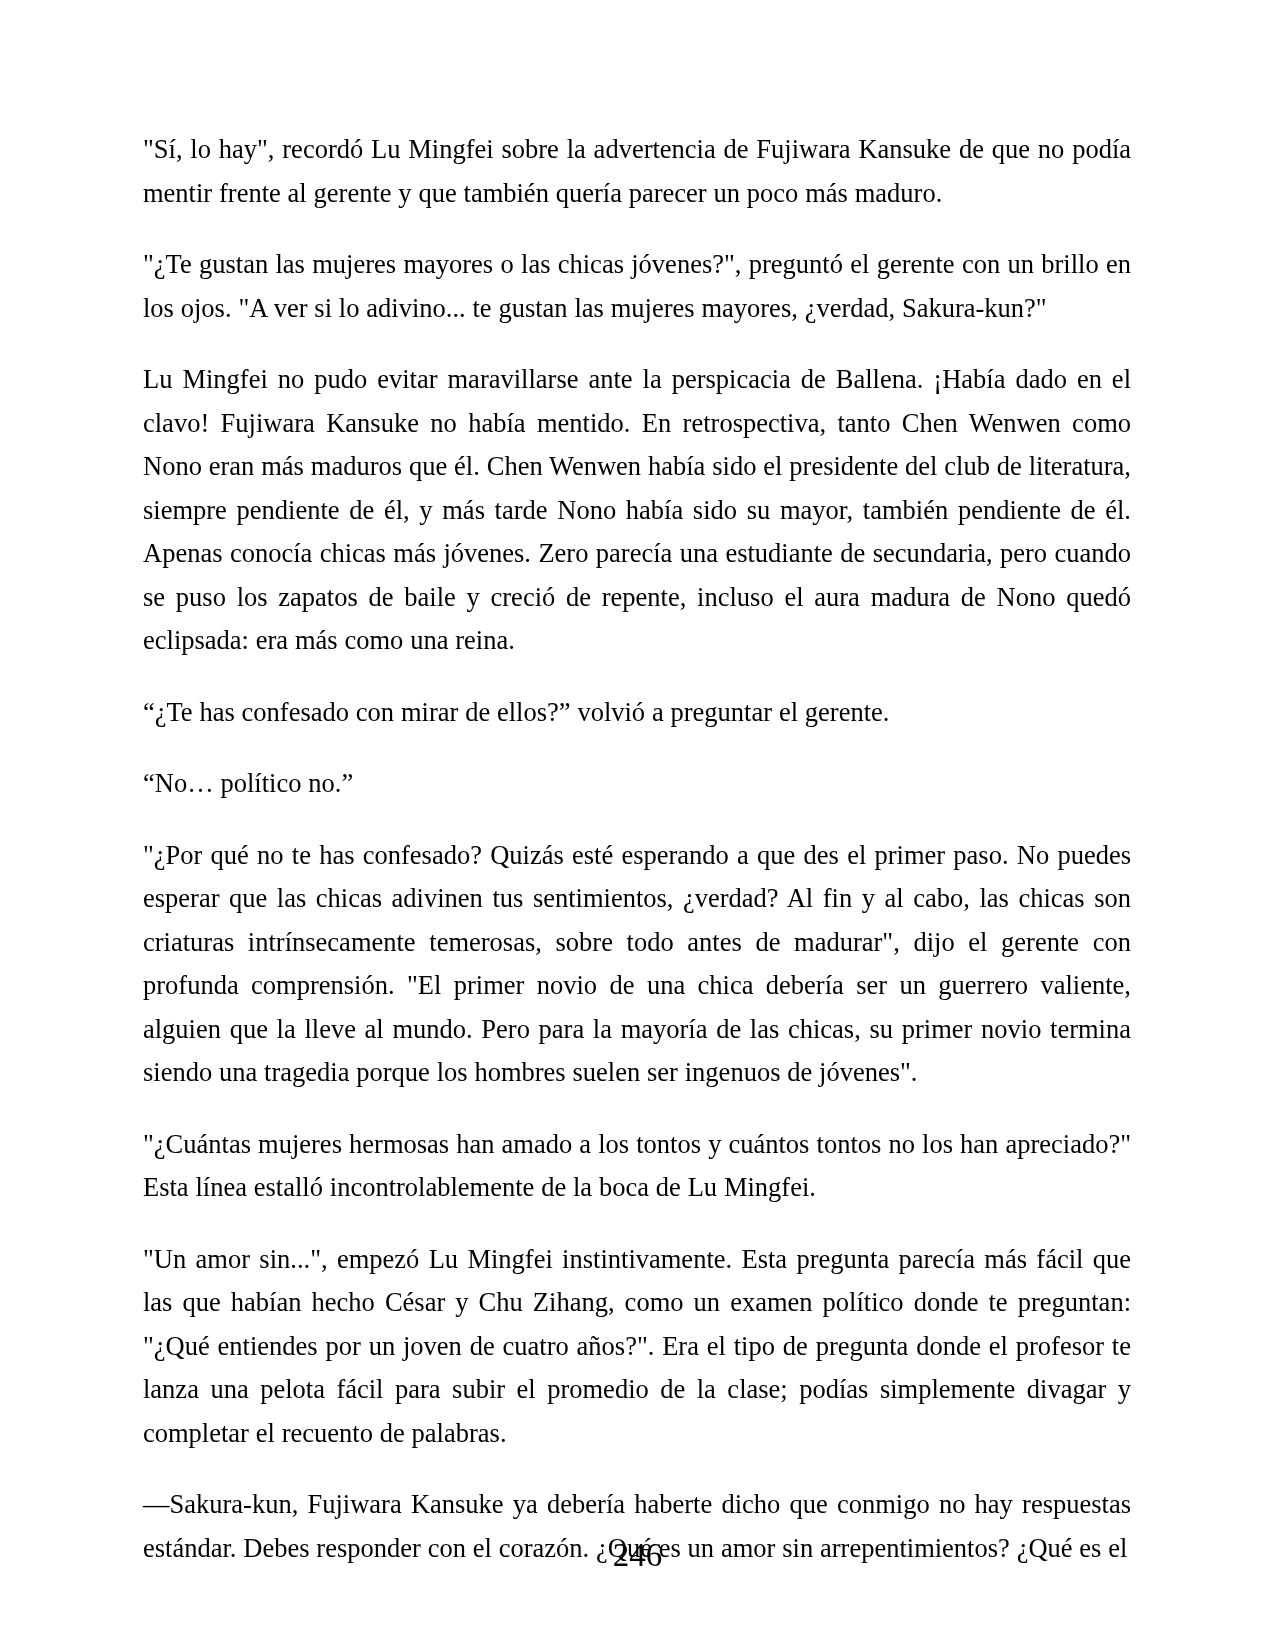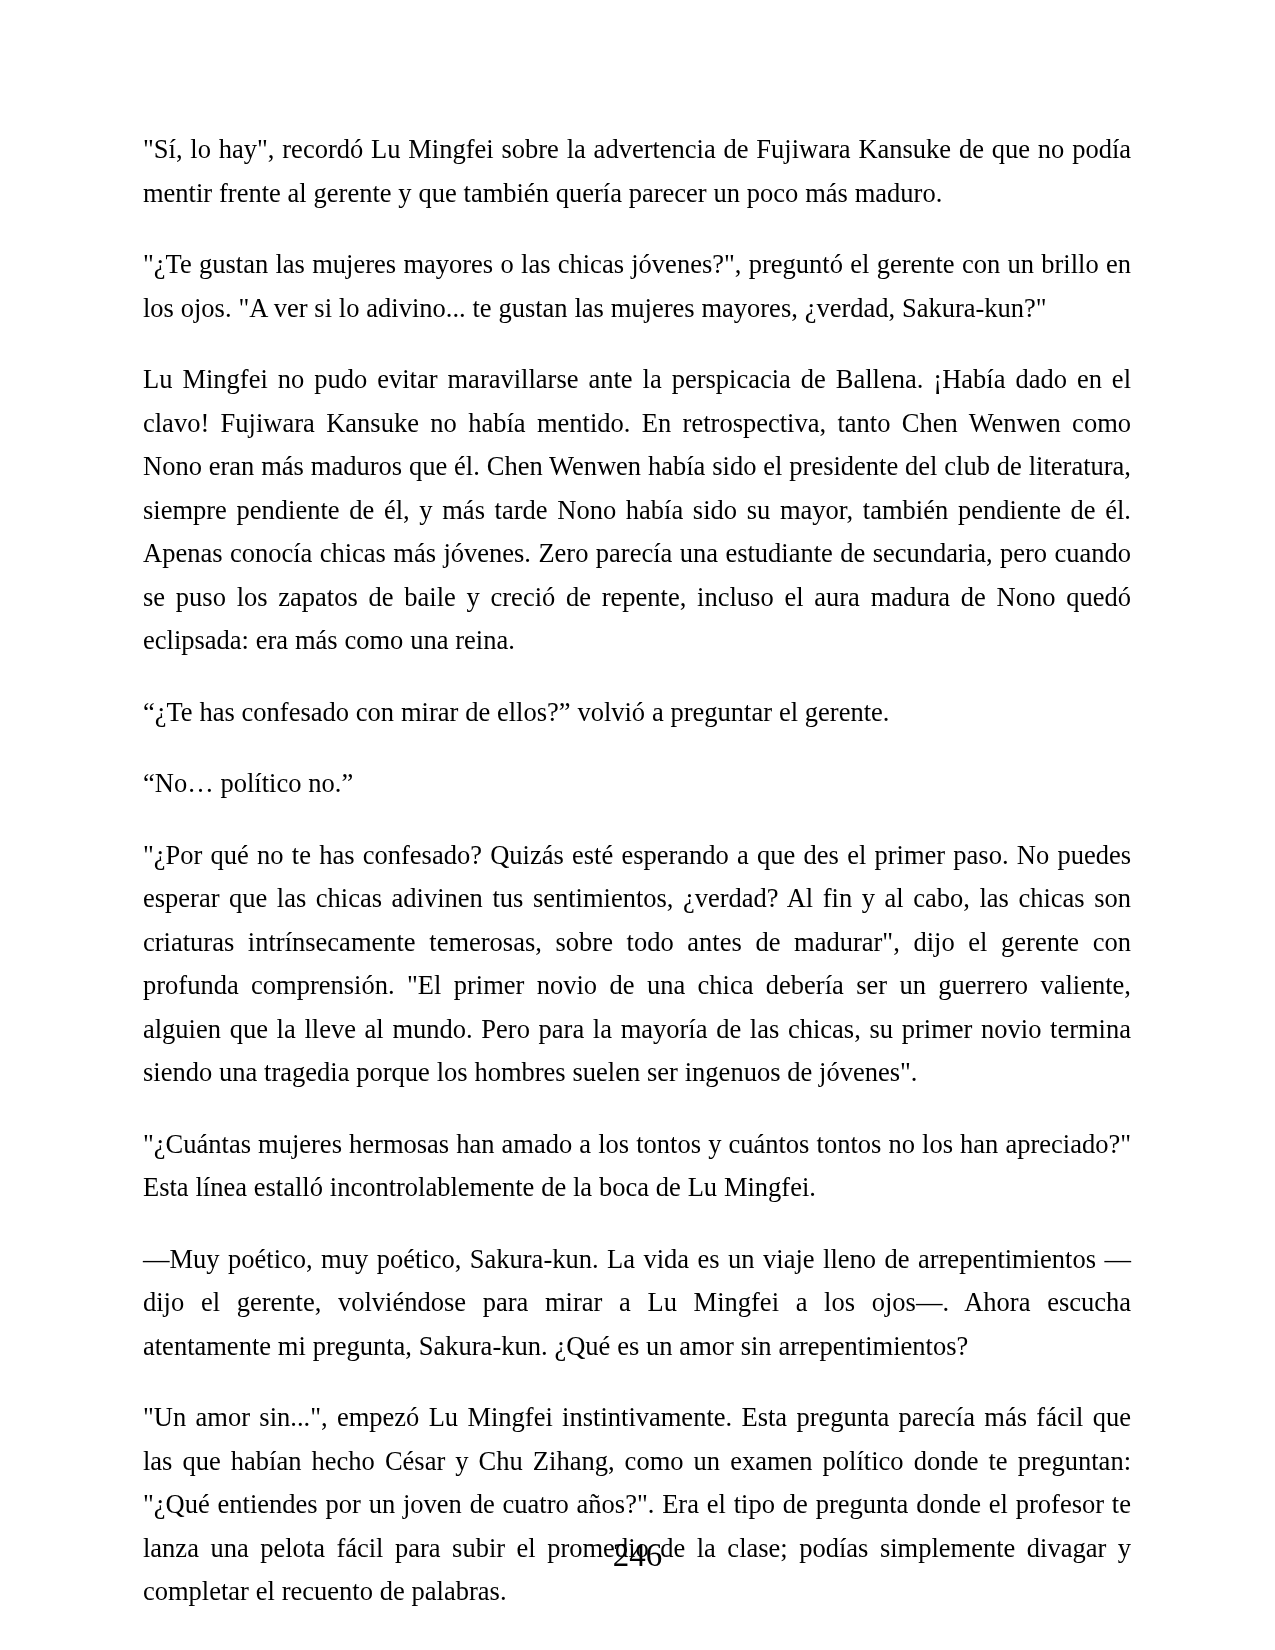--- a/index.html
+++ b/index.html
@@ -54,20 +54,19 @@
 <div class="page">
 
   <div class="text-column">
     <p class="para">"Sí, lo hay", recordó Lu Mingfei sobre la advertencia de Fujiwara Kansuke de que no podía mentir frente al gerente y que también quería parecer un poco más maduro.</p>
     <p class="para">"¿Te gustan las mujeres mayores o las chicas jóvenes?", preguntó el gerente con un brillo en los ojos. "A ver si lo adivino... te gustan las mujeres mayores, ¿verdad, Sakura-kun?"</p>
     <p class="para">Lu Mingfei no pudo evitar maravillarse ante la perspicacia de Ballena. ¡Había dado en el clavo! Fujiwara Kansuke no había mentido. En retrospectiva, tanto Chen Wenwen como Nono eran más maduros que él. Chen Wenwen había sido el presidente del club de literatura, siempre pendiente de él, y más tarde Nono había sido su mayor, también pendiente de él. Apenas conocía chicas más jóvenes. Zero parecía una estudiante de secundaria, pero cuando se puso los zapatos de baile y creció de repente, incluso el aura madura de Nono quedó eclipsada: era más como una reina.</p>
     <p class="para">“¿Te has confesado con mirar de ellos?” volvió a preguntar el gerente.</p>
     <p class="para">“No… político no.”</p>
     <p class="para">"¿Por qué no te has confesado? Quizás esté esperando a que des el primer paso. No puedes esperar que las chicas adivinen tus sentimientos, ¿verdad? Al fin y al cabo, las chicas son criaturas intrínsecamente temerosas, sobre todo antes de madurar", dijo el gerente con profunda comprensión. "El primer novio de una chica debería ser un guerrero valiente, alguien que la lleve al mundo. Pero para la mayoría de las chicas, su primer novio termina siendo una tragedia porque los hombres suelen ser ingenuos de jóvenes".</p>
     <p class="para">"¿Cuántas mujeres hermosas han amado a los tontos y cuántos tontos no los han apreciado?" Esta línea estalló incontrolablemente de la boca de Lu Mingfei.</p>
-    <p class="para">—Muy poético, muy poético, Sakura-kun. La vida es un viaje lleno de arrepentimientos —dijo el gerente, volviéndose para mirar a Lu Mingfei a los ojos—. Ahora escucha atentamente mi pregunta, Sakura-kun. ¿Qué es un amor sin arrepentimientos?</p>
     <p class="para">"Un amor sin...", empezó Lu Mingfei instintivamente. Esta pregunta parecía más fácil que las que habían hecho César y Chu Zihang, como un examen político donde te preguntan: "¿Qué entiendes por un joven de cuatro años?". Era el tipo de pregunta donde el profesor te lanza una pelota fácil para subir el promedio de la clase; podías simplemente divagar y completar el recuento de palabras.</p>
     <p class="para">—Sakura-kun, Fujiwara Kansuke ya debería haberte dicho que conmigo no hay respuestas estándar. Debes responder con el corazón. ¿Qué es un amor sin arrepentimientos? ¿Qué es el</p>
   </div>
 
   <div class="page-number">246</div>
 
 </div>
 
 </body></html>

